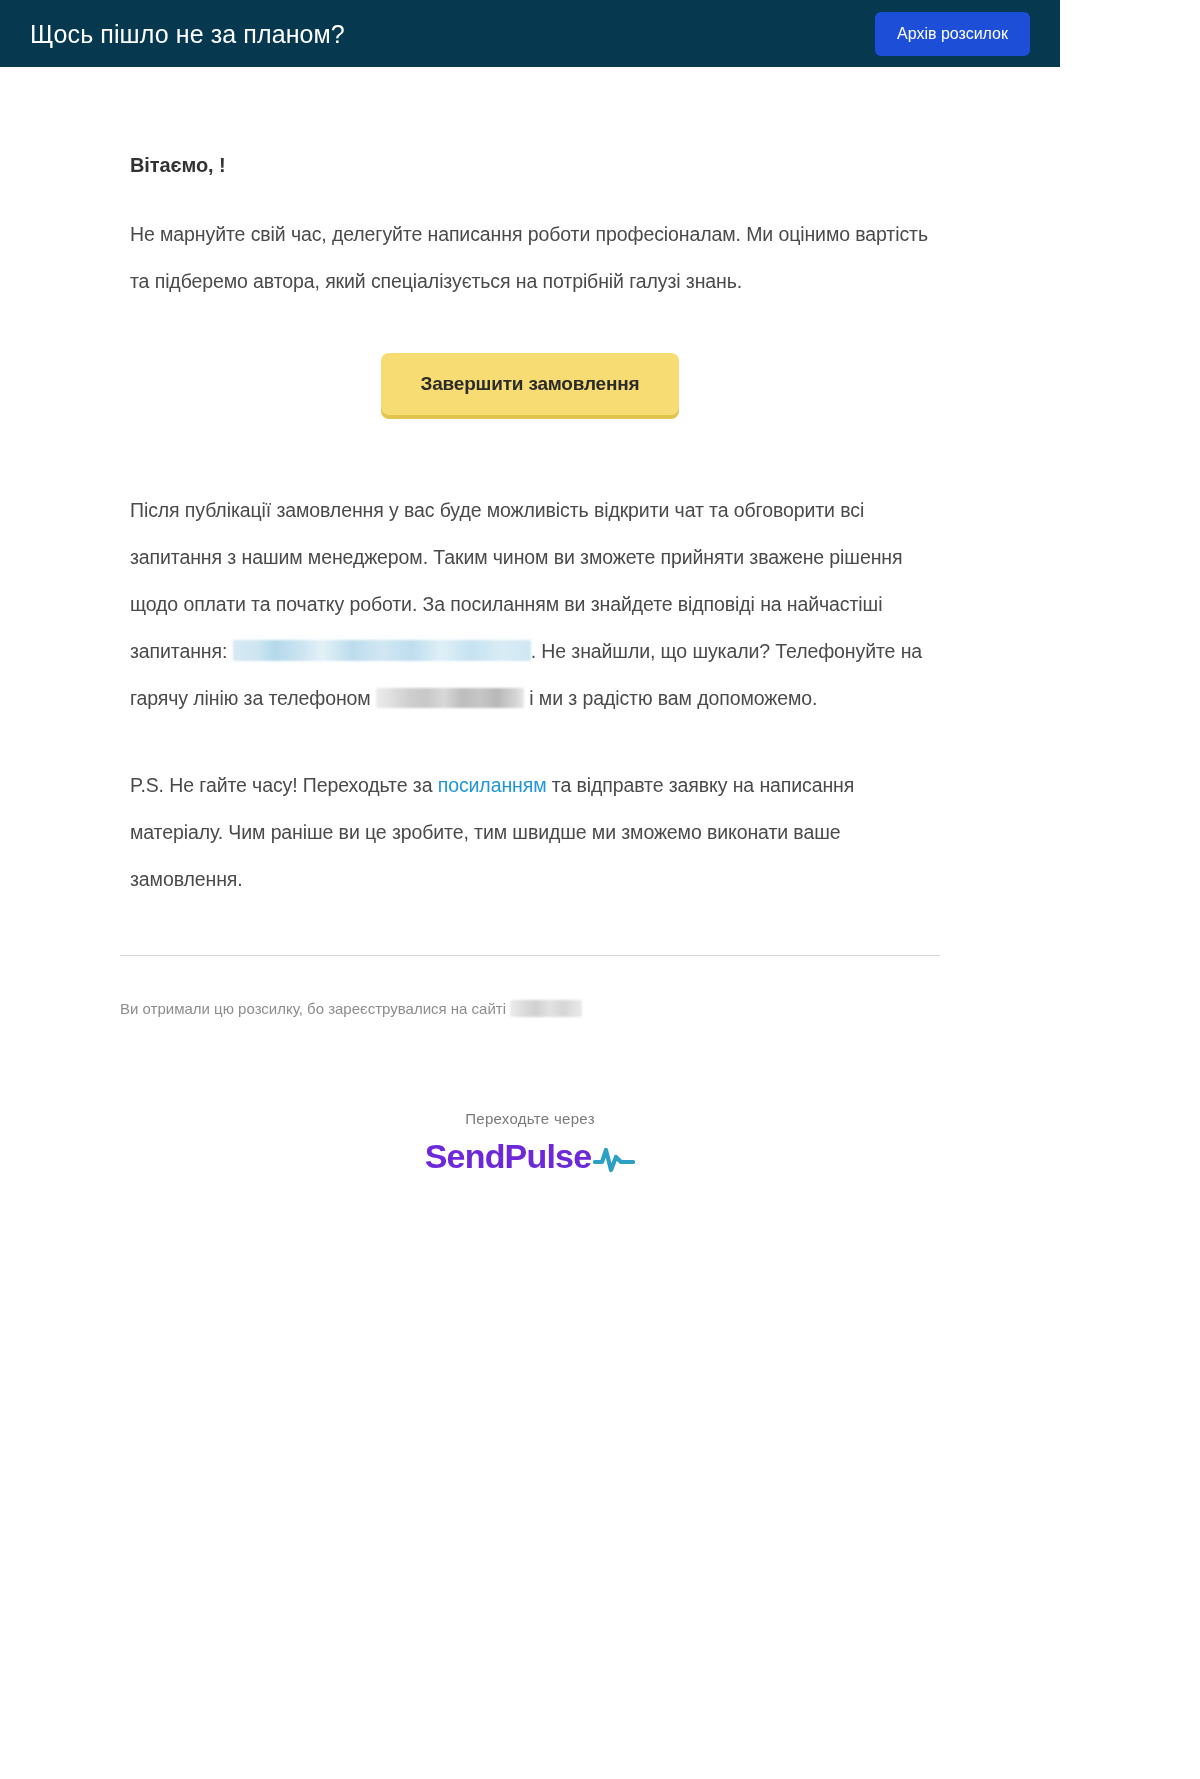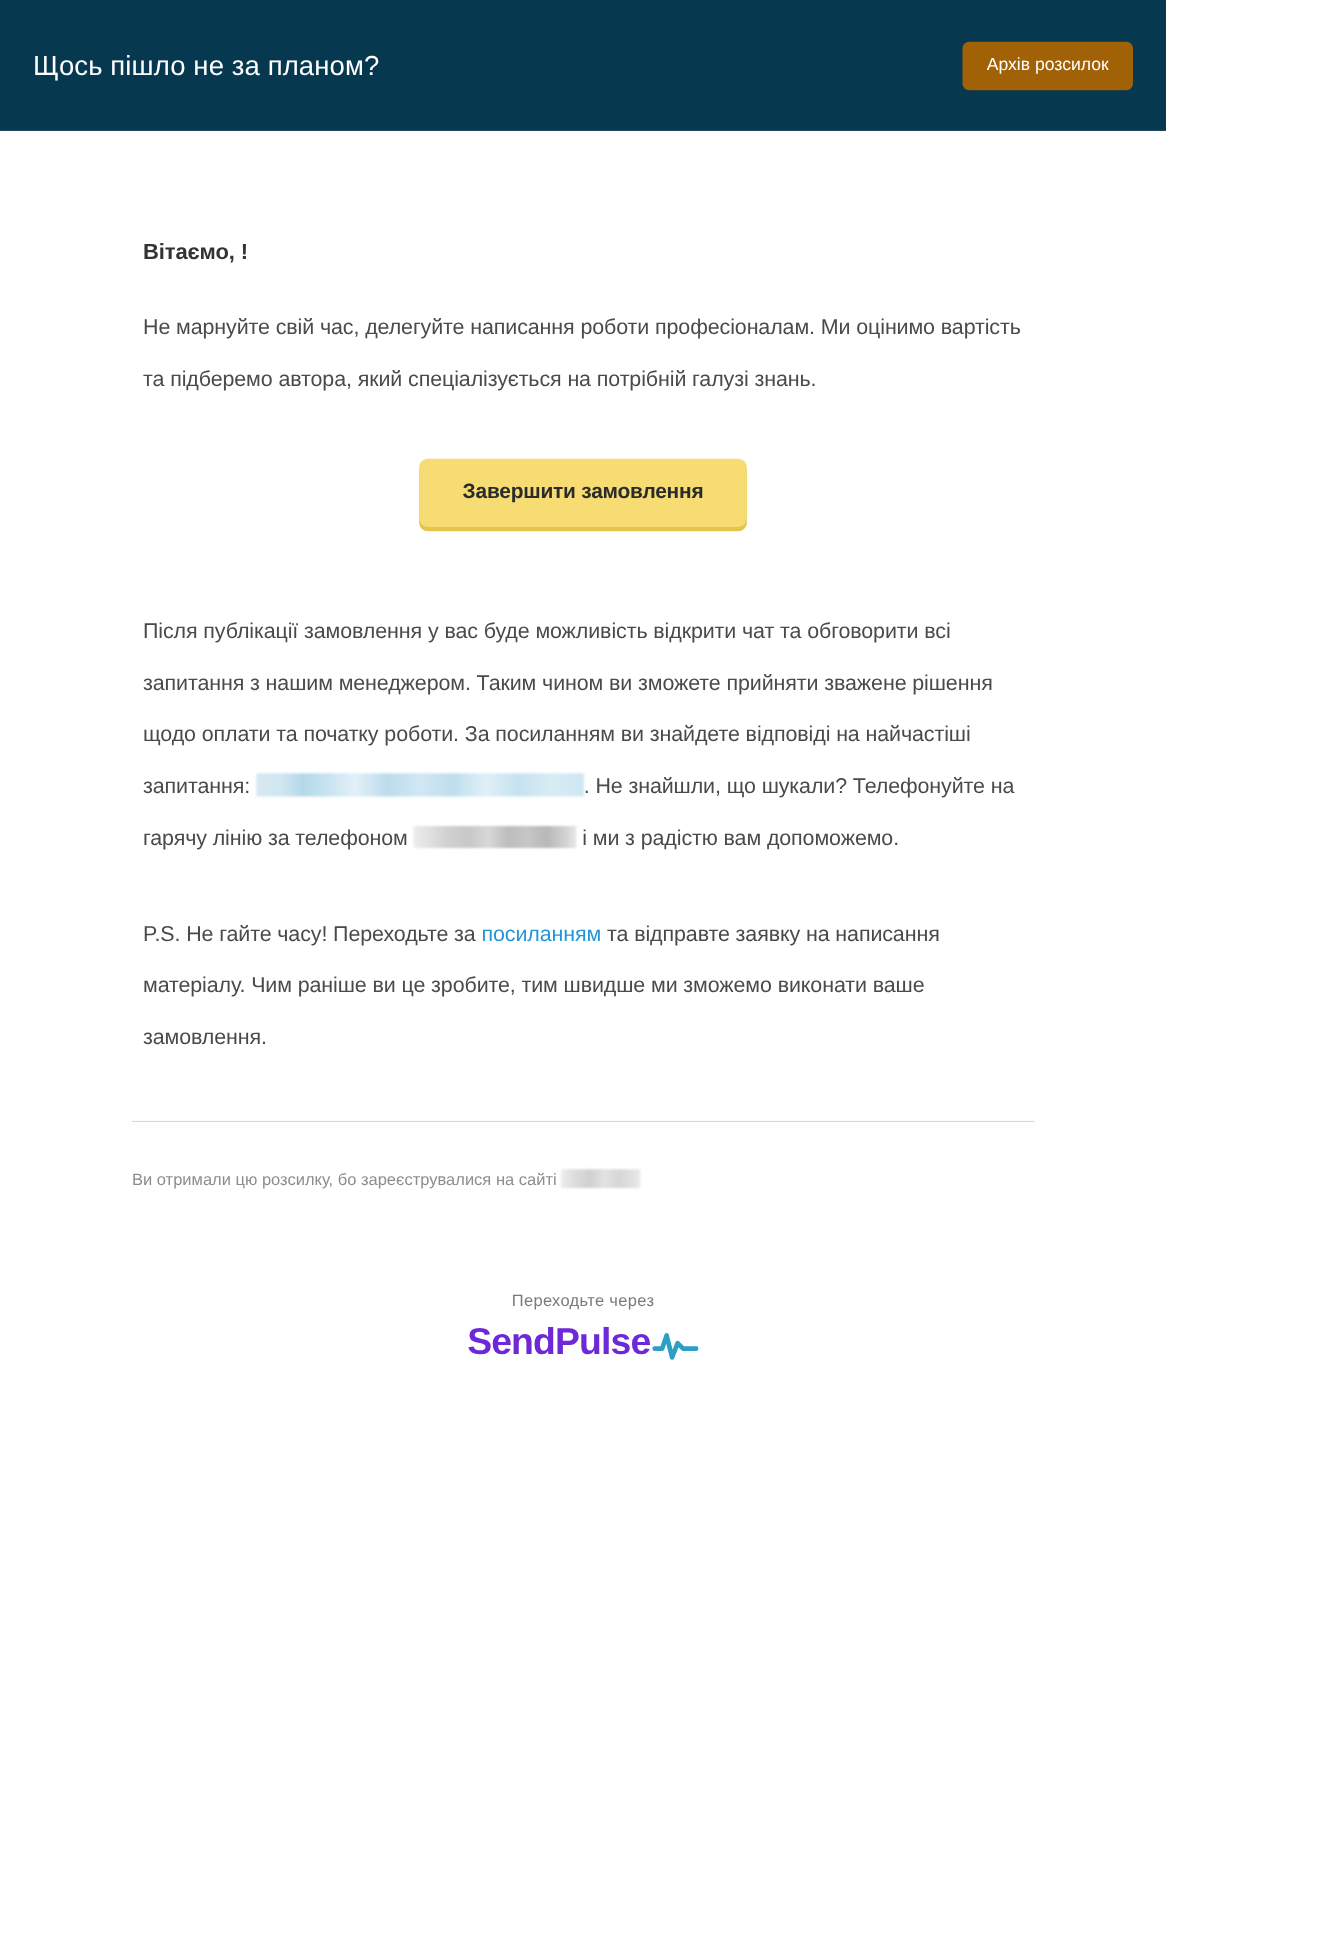--- a/index.html
+++ b/index.html
@@ -12,54 +12,54 @@
   body {
     width: 1060px;
     font-family: "Liberation Sans", "DejaVu Sans", sans-serif;
     color: #3a3a3a;
     -webkit-font-smoothing: antialiased;
   }
 
   
   .topbar {
     background: #063850;
-    height: 119px;
+    height: 67px;
     display: flex;
     align-items: center;
     justify-content: space-between;
     padding: 0 30px 0 30px;
   }
   .topbar-title {
     color: #ffffff;
     font-size: 25px;
     font-weight: 400;
     letter-spacing: 0.1px;
     line-height: 1.2;
     font-family: "Liberation Sans", "DejaVu Sans", sans-serif;
   }
   .archive-btn {
-    background: #a16207;
+    background: #1d4ed8;
     color: #ffffff;
     font-size: 16px;
     border: none;
     border-radius: 6px;
     padding: 13px 22px;
     cursor: pointer;
     font-family: "Liberation Sans", "DejaVu Sans", sans-serif;
     white-space: nowrap;
   }
 
   
   .email-body {
     padding: 0 0 0 0;
     background: #ffffff;
   }
   .content {
     width: 800px;
-    margin: 12px auto;
+    margin: 0 auto;
     padding-top: 87px;
   }
 
   .greeting {
     font-size: 20px;
     font-weight: bold;
     color: #333333;
     margin: 0 0 34px 0;
     letter-spacing: -0.1px;
   }

